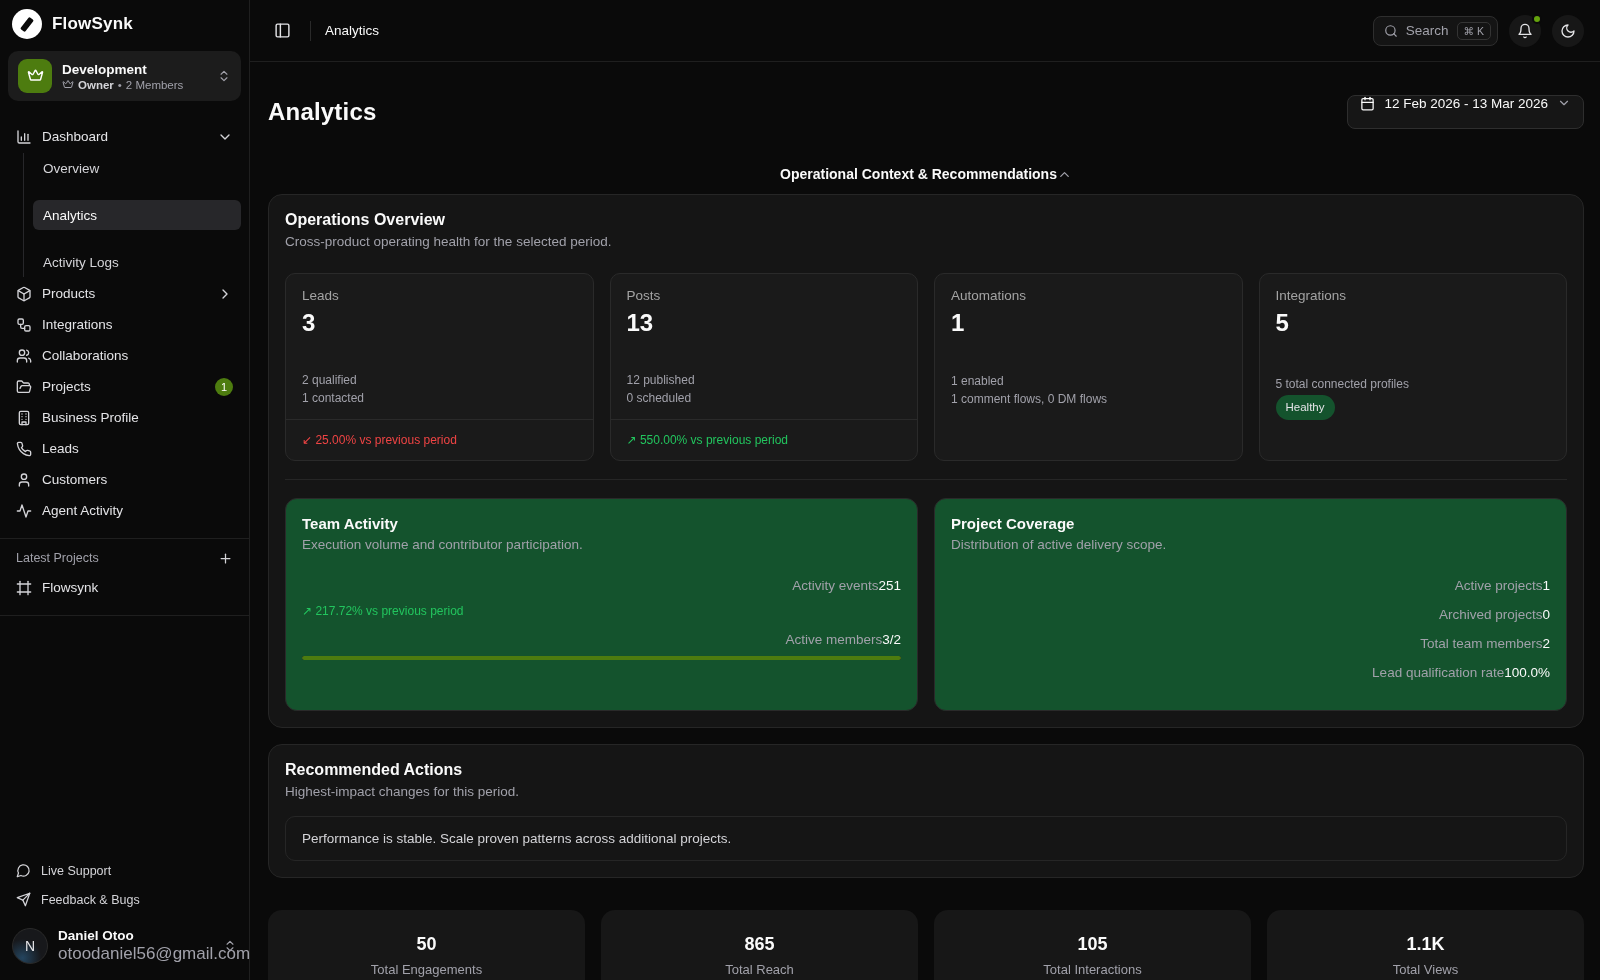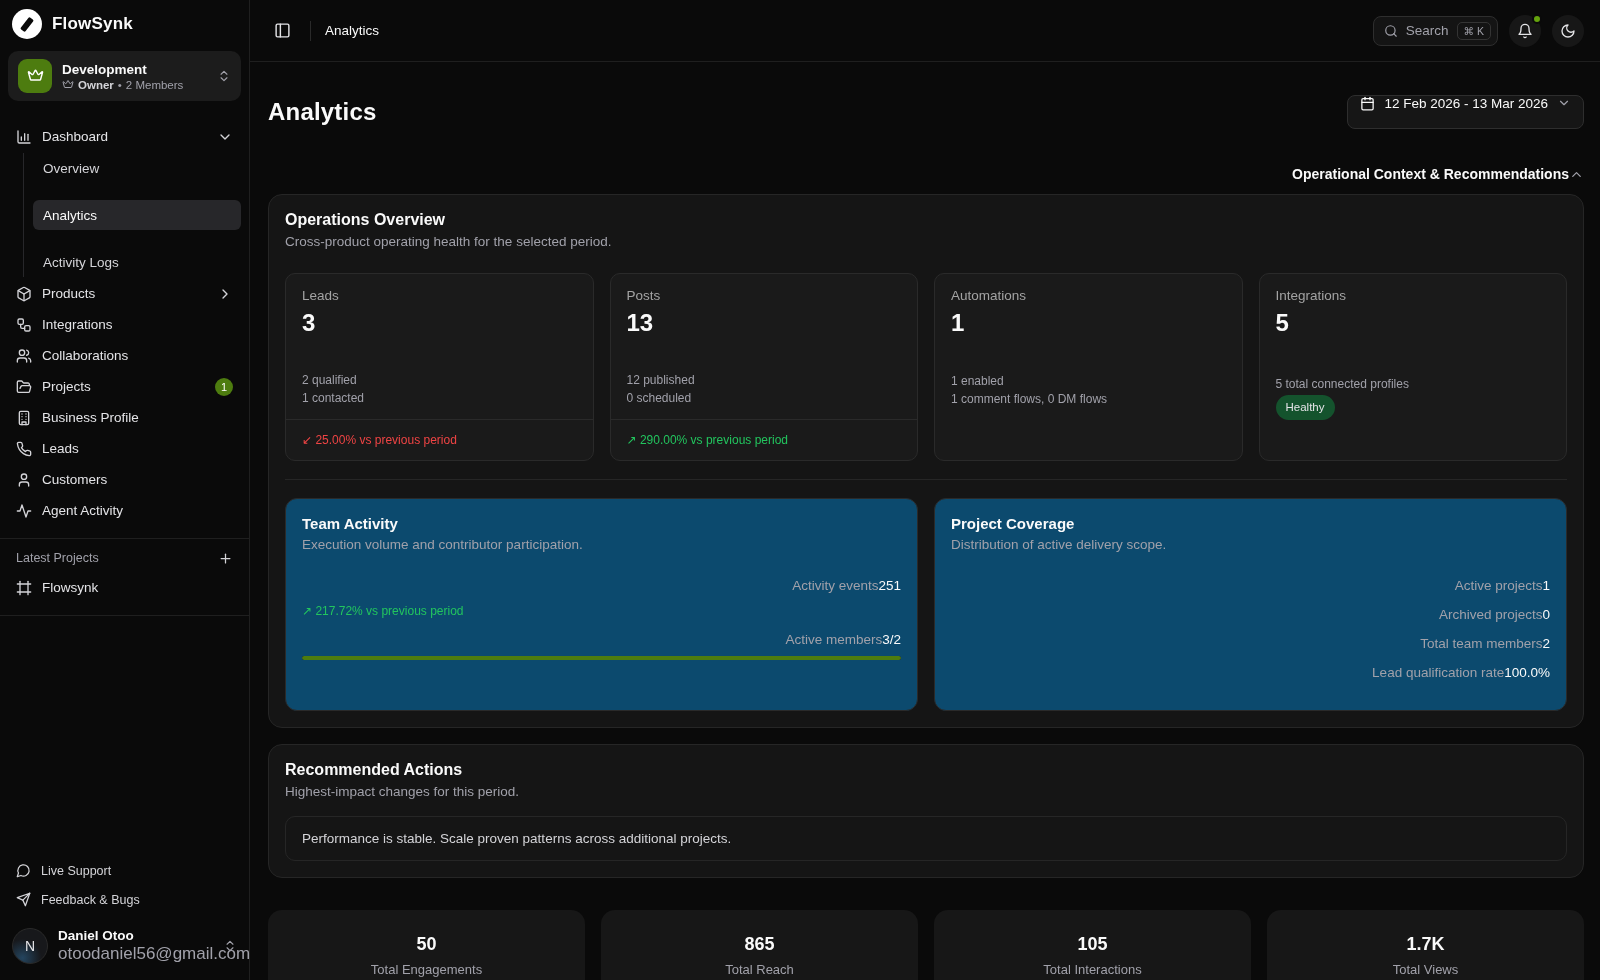--- a/index.html
+++ b/index.html
@@ -64,42 +64,42 @@
   .kbd { border:1px solid #343434; border-radius:5px; padding:2px 6px; font-size:10.5px; color:#a1a1aa; }
   .round-btn { width:32px; height:32px; border-radius:50%; background:#171717; display:flex; align-items:center; justify-content:center; color:#e4e4e7; position:relative; cursor:pointer; }
   .notif-dot { position:absolute; top:-1px; right:-1px; width:10px; height:10px; border-radius:50%; background:#65a30d; border:2px solid #0a0a0a; }
 
   .content { flex:1; padding:0 16px 0 18px; overflow:hidden; }
   .page-head { display:flex; align-items:center; justify-content:space-between; margin:20px 0 24px; }
   .page-title { font-size:24px; font-weight:700; letter-spacing:.2px; }
   .date-btn { height:34px; display:flex; align-items:flex-start; gap:9px; border:1px solid #2e2e2e; background:#161616; border-radius:8px; padding:0 12px; font-size:13.5px; color:#fafafa; cursor:pointer; }
   .date-btn .chev { color:#a1a1aa; display:flex; }
 
-  .section-head { display:flex; align-items:center; justify-content:flex-end; margin-bottom:12px; }
+  .section-head { display:flex; align-items:center; justify-content:center; margin-bottom:12px; }
   .section-title { font-size:14px; font-weight:600; }
 
   .panel { background:#151515; border:1px solid #262626; border-radius:14px; padding:16px; }
   .panel-title { font-size:16px; font-weight:600; }
   .panel-sub { font-size:13.5px; color:#a1a1aa; margin-top:5px; }
 
   .stats-grid { display:grid; grid-template-columns:repeat(4,1fr); gap:16px; margin-top:24px; }
   .stat-card { background:#1a1a1a; border:1px solid #2a2a2a; border-radius:10px; display:flex; flex-direction:column; min-height:188px; }
   .stat-body { padding:14px 16px 12px; flex:1; display:flex; flex-direction:column; }
   .stat-label { font-size:13.5px; color:#a3a3a3; }
   .stat-value { font-size:24px; font-weight:700; margin-top:6px; }
   .stat-lines { margin-top:auto; font-size:12px; color:#a1a1aa; line-height:1.45; }
   .stat-foot { border-top:1px solid #2a2a2a; padding:13px 16px; font-size:12px; }
   .trend-up { color:#22c55e; }
   .trend-down { color:#ef4444; }
   .pill { display:inline-block; background:#14532d; color:#e4e4e7; font-size:11.5px; padding:4px 10px; border-radius:999px; margin-top:2px; align-self:flex-start; }
 
   .inner-divider { height:1px; background:#262626; margin:18px 0; }
 
   .two-grid { display:grid; grid-template-columns:1fr 1fr; gap:16px; }
-  .sub-card { background:#0c4a6e; border:1px solid #2a2a2a; border-radius:12px; padding:16px; min-height:213px; }
+  .sub-card { background:#14532d; border:1px solid #2a2a2a; border-radius:12px; padding:16px; min-height:213px; }
   .sub-card .card-title { font-size:15px; font-weight:600; }
   .kv-row { display:flex; justify-content:flex-end; align-items:center; font-size:13.5px; margin-top:14px; }
   .kv-row.first { margin-top:26px; }
   .kv-label { color:#a1a1aa; }
   .kv-value { color:#fafafa; }
   .trend-line { font-size:12px; margin-top:11px; }
   .progress { height:4px; background:#2b2b2b; border-radius:2px; margin-top:9px; overflow:hidden; }
   .progress-fill { height:100%; background:#4d7c0f; border-radius:2px; }
 
   .reco { margin-top:16px; }
@@ -391,21 +391,21 @@
           <div class="stat-body">
             <div class="stat-label">Posts</div>
             <div class="stat-value">13</div>
             <div class="stat-lines">
               <div>12 published</div>
               <div>0 scheduled</div>
             </div>
           </div>
           <div class="stat-foot trend-up">
             <span>↗</span>
-            <span>290.00% vs previous period</span>
+            <span>550.00% vs previous period</span>
           </div>
         </div>
 
         <div class="stat-card">
           <div class="stat-body">
             <div class="stat-label">Automations</div>
             <div class="stat-value">1</div>
             <div class="stat-lines" style="margin-top:auto; margin-bottom:40px;">
               <div>1 enabled</div>
               <div>1 comment flows, 0 DM flows</div>
@@ -484,19 +484,19 @@
       </div>
       <div class="summary-card">
         <div class="summary-value">865</div>
         <div class="summary-label">Total Reach</div>
       </div>
       <div class="summary-card">
         <div class="summary-value">105</div>
         <div class="summary-label">Total Interactions</div>
       </div>
       <div class="summary-card">
-        <div class="summary-value">1.7K</div>
+        <div class="summary-value">1.1K</div>
         <div class="summary-label">Total Views</div>
       </div>
     </div>
 
   </div>
 </div>
 
 </body></html>

